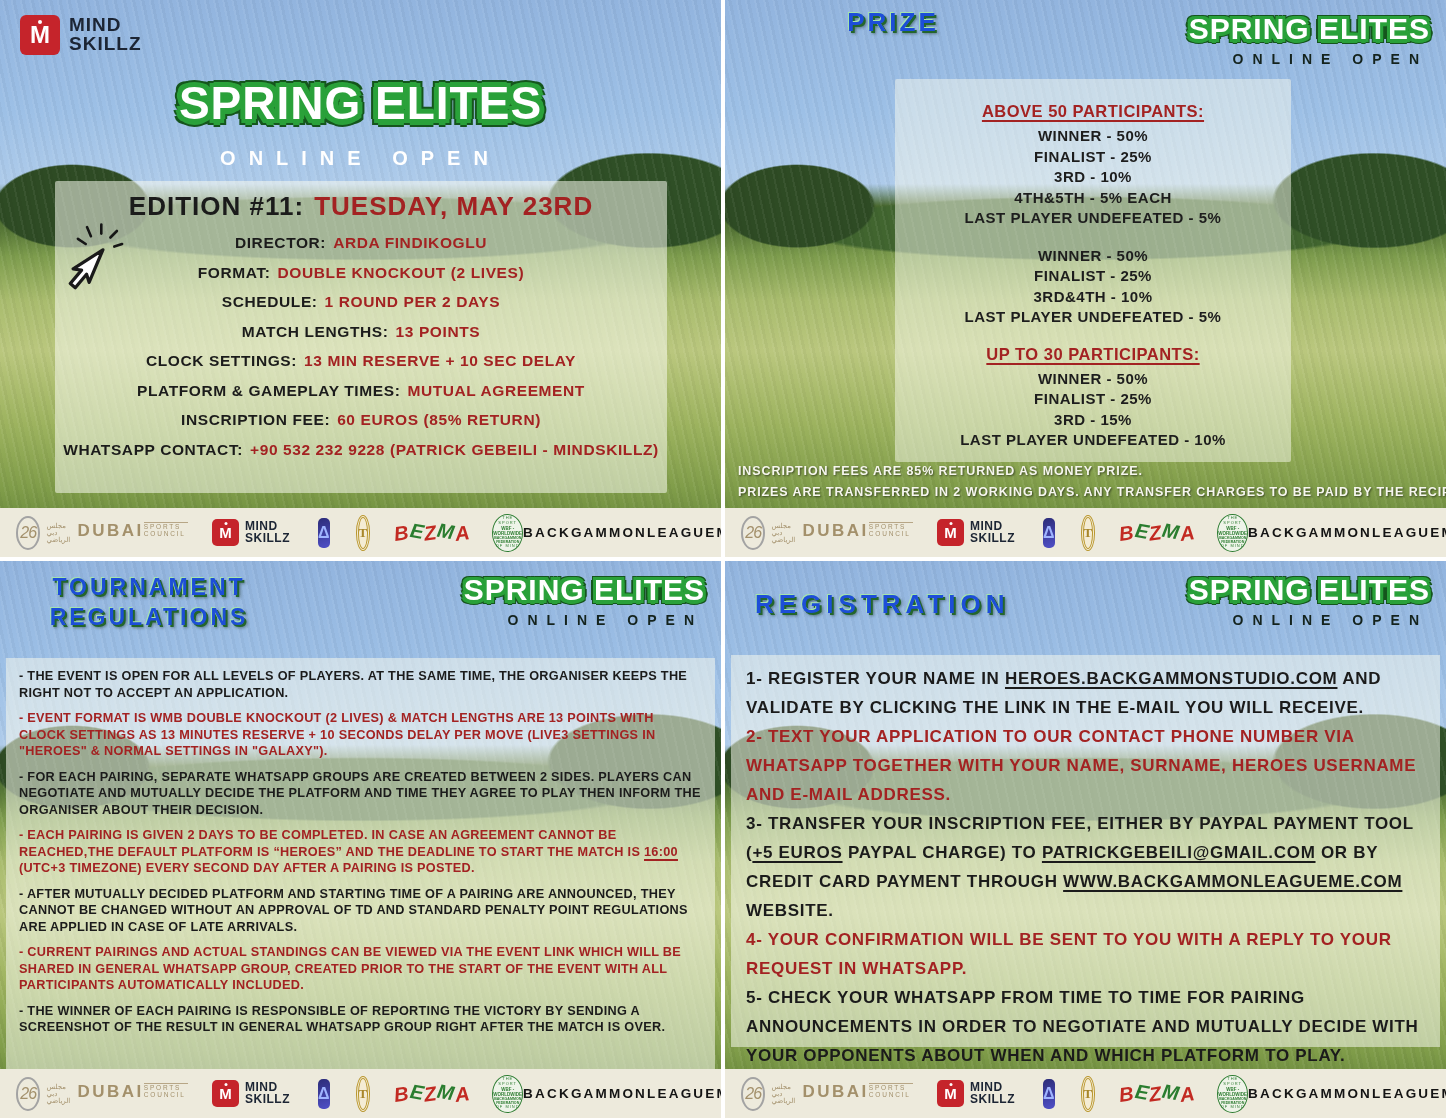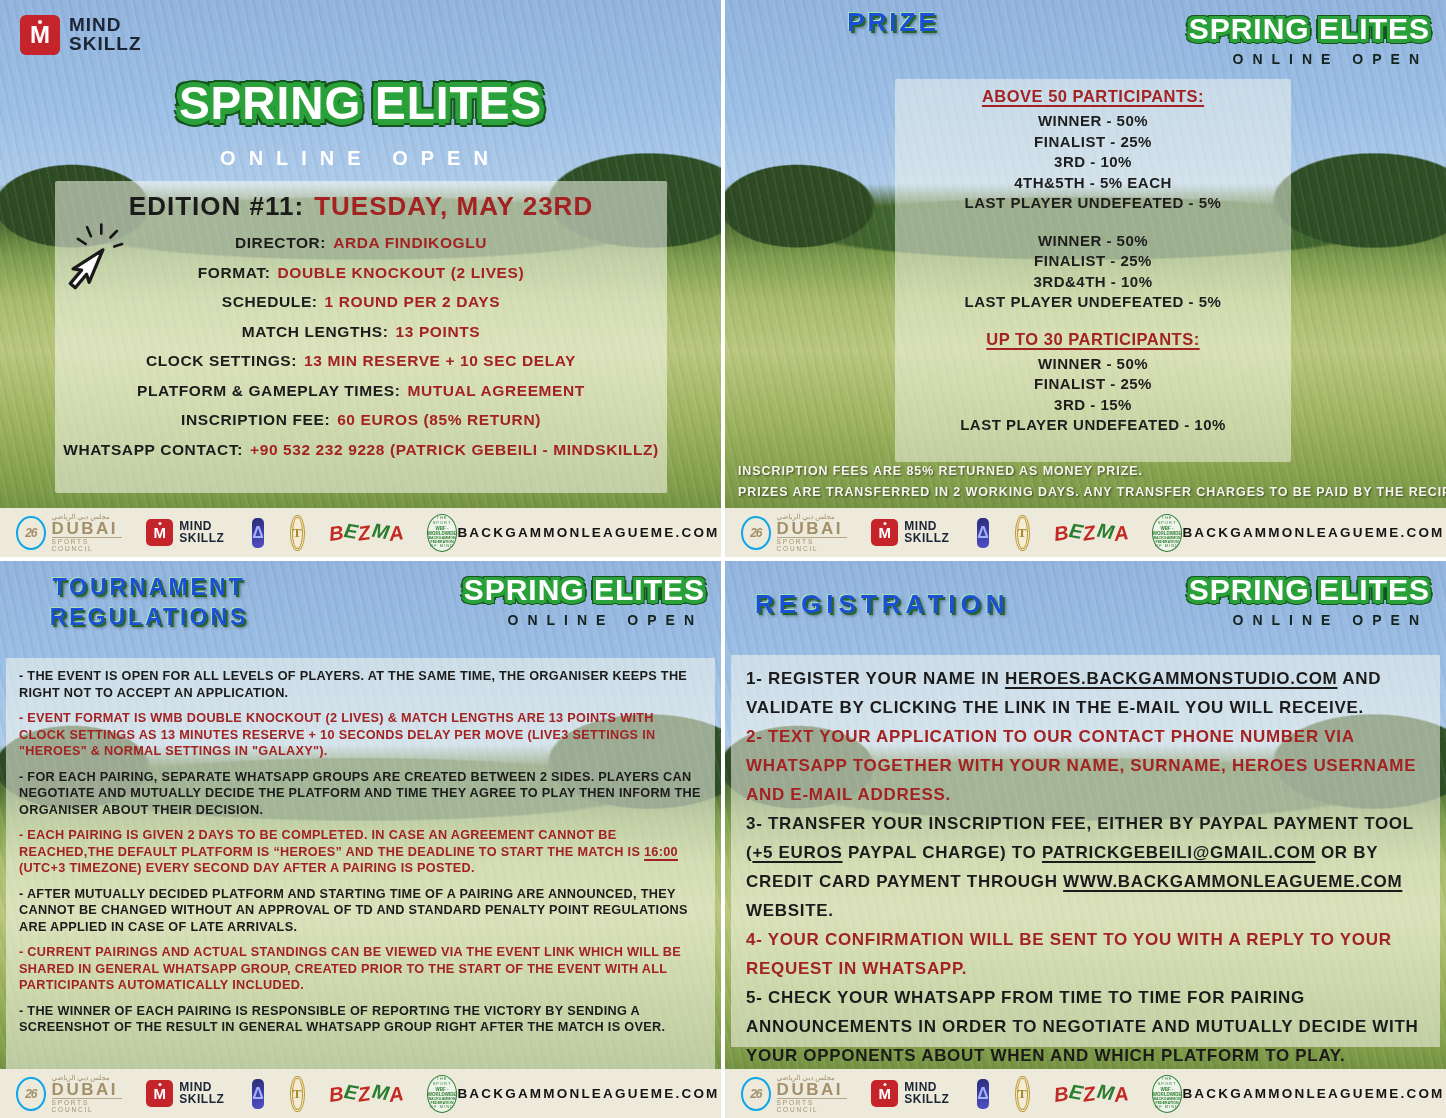--- a/index.html
+++ b/index.html
@@ -53,41 +53,41 @@
   .event-box{position:absolute;left:55px;top:181px;width:612px;height:312px;background:rgba(248,249,238,.55);border-radius:2px;text-align:center;}
   .edition-line{margin-top:10px;font-size:26px;font-weight:bold;letter-spacing:1px;white-space:nowrap;}
   .ed-label{color:#1b1b1b;margin-right:10px;}
   .ed-value{color:#a32222;}
   .details{margin-top:13px;display:flex;flex-direction:column;gap:13.5px;font-size:15.5px;font-weight:bold;letter-spacing:.6px;line-height:16px;}
   .detail-row .lbl{color:#1b1b1b;margin-right:7px;}
   .detail-row .val{color:#a32222;}
   .cursor{position:absolute;left:48px;top:218px;width:78px;height:78px;}
 
   
-  .prize-box{position:absolute;left:170px;top:79px;width:396px;height:383px;background:rgba(248,249,238,.5);border-radius:2px;text-align:center;padding-top:8px;}
+  .prize-box{position:absolute;left:170px;top:79px;width:396px;height:383px;background:rgba(248,249,238,.5);border-radius:2px;text-align:center;padding-top:23px;}
   .prize-section{margin-bottom:17px;}
   .prize-title{font-size:16.5px;font-weight:bold;color:#a32222;letter-spacing:.5px;text-decoration:underline;text-decoration-thickness:2px;text-underline-offset:3px;margin-bottom:5px;}
   .prize-line{font-size:15px;font-weight:bold;color:#1d1d1d;line-height:20.5px;letter-spacing:.5px;}
   .prize-notes{position:absolute;left:13px;top:461px;text-align:left;color:#f6f6ee;font-weight:bold;font-size:12.5px;line-height:21px;letter-spacing:.9px;text-shadow:1px 1px 2px rgba(0,0,0,.55);white-space:nowrap;}
 
   
   .reg-box{position:absolute;left:6px;top:97px;width:709px;height:474px;background:rgba(246,247,236,.55);padding:10px 13px;}
   .reg-box p{margin:0 0 9px 0;font-size:12.7px;font-weight:bold;line-height:16.5px;letter-spacing:.3px;}
   .registration-box{position:absolute;left:6px;top:94px;width:709px;height:392px;background:rgba(246,247,236,.55);padding:9px 15px;}
   .registration-box p{margin:0;font-size:17px;font-weight:bold;line-height:29px;letter-spacing:.7px;}
   .text-item.dark{color:#1b1b1b;}
   .text-item.red{color:#a32222;}
   .u{text-decoration:underline;text-decoration-thickness:2px;text-underline-offset:3px;}
 
   
   .footer-slot{position:absolute;left:0;right:0;bottom:0;height:49px;}
   .footer{height:49px;background:#edeadc;display:flex;align-items:center;padding:0 16px;}
   .dubai{display:flex;align-items:center;gap:6px;color:#a3906b;}
-  .dubai-circle{width:34px;height:34px;border:2px solid #0ea5e9;border-radius:50%;display:flex;align-items:center;justify-content:center;font-size:12px;font-weight:bold;font-style:italic;letter-spacing:-1px;}
-  .dubai-col{display:flex;flex-direction:column;line-height:1;}
+  .dubai-circle{width:34px;height:34px;border:2px solid #a3a3a3;border-radius:50%;display:flex;align-items:center;justify-content:center;font-size:16px;font-weight:normal;font-style:italic;letter-spacing:-1px;}
+  .dubai-col{display:flex;flex-direction:row;line-height:1;}
   .dubai-ar{font-size:7px;letter-spacing:1px;text-align:left;}
   .dubai-name{font-size:17px;font-weight:bold;letter-spacing:2.5px;}
   .dubai-sub{font-size:6.5px;letter-spacing:1.8px;border-top:1px solid #b7a686;padding-top:1px;}
   .msz-f{display:flex;align-items:center;gap:6px;margin-left:24px;}
   .msz-f-square{width:27px;height:27px;border-radius:5px;background:#c5242b;position:relative;display:flex;align-items:center;justify-content:center;color:#fff;font-weight:bold;font-size:15px;}
   .msz-f-square::after{content:"";position:absolute;top:3px;left:50%;transform:translateX(-50%);width:3px;height:3px;border-radius:50%;background:#fff;}
   .msz-f-text{display:flex;flex-direction:column;color:#1c2534;font-weight:bold;font-size:12px;line-height:.95;letter-spacing:.5px;}
   .blue-badge{margin-left:28px;width:30px;height:30px;border-radius:5px;background:linear-gradient(160deg,#2c2c78,#5050c8);display:flex;align-items:center;justify-content:center;color:#9fb4ff;font-size:16px;font-weight:bold;}
   .gold-badge{margin-left:26px;width:36px;height:36px;border-radius:50%;border:3px double #b9972f;background:#f4ecd4;display:flex;align-items:center;justify-content:center;color:#a8862a;font-weight:bold;font-size:13px;font-family:"Liberation Serif",serif;}
   .bezma{margin-left:24px;font-size:20px;font-weight:bold;font-style:italic;letter-spacing:1px;display:flex;}

